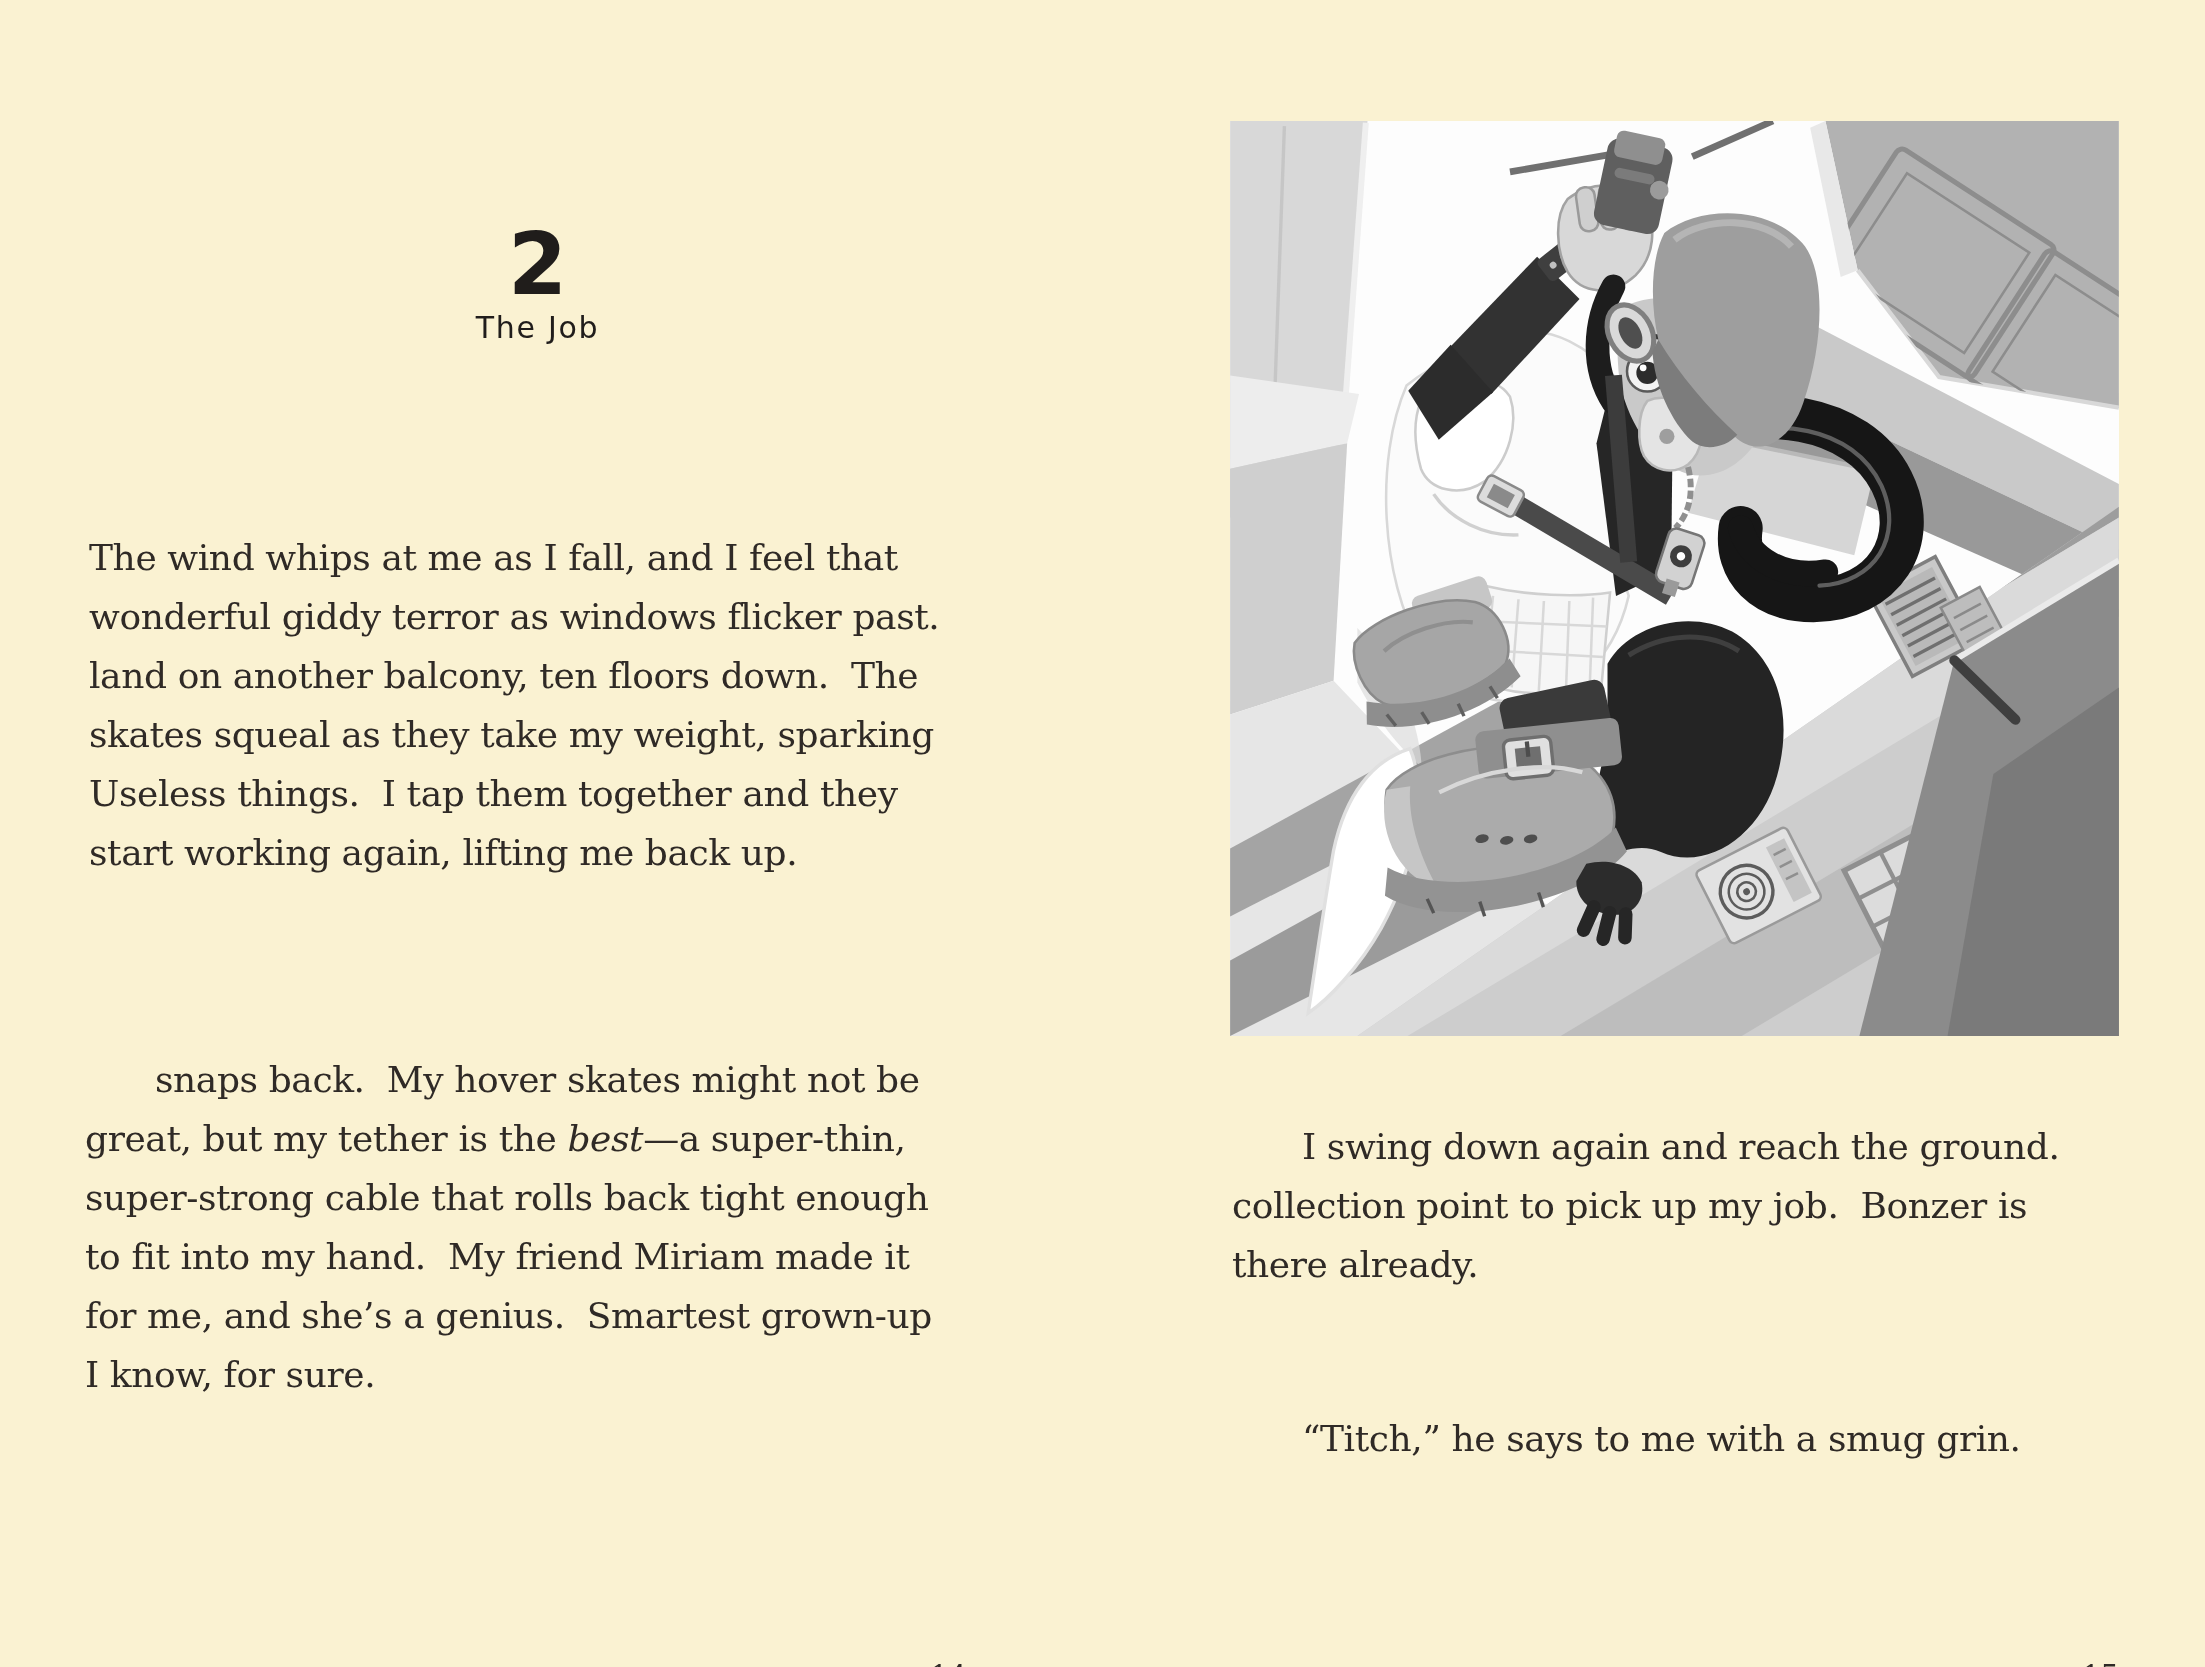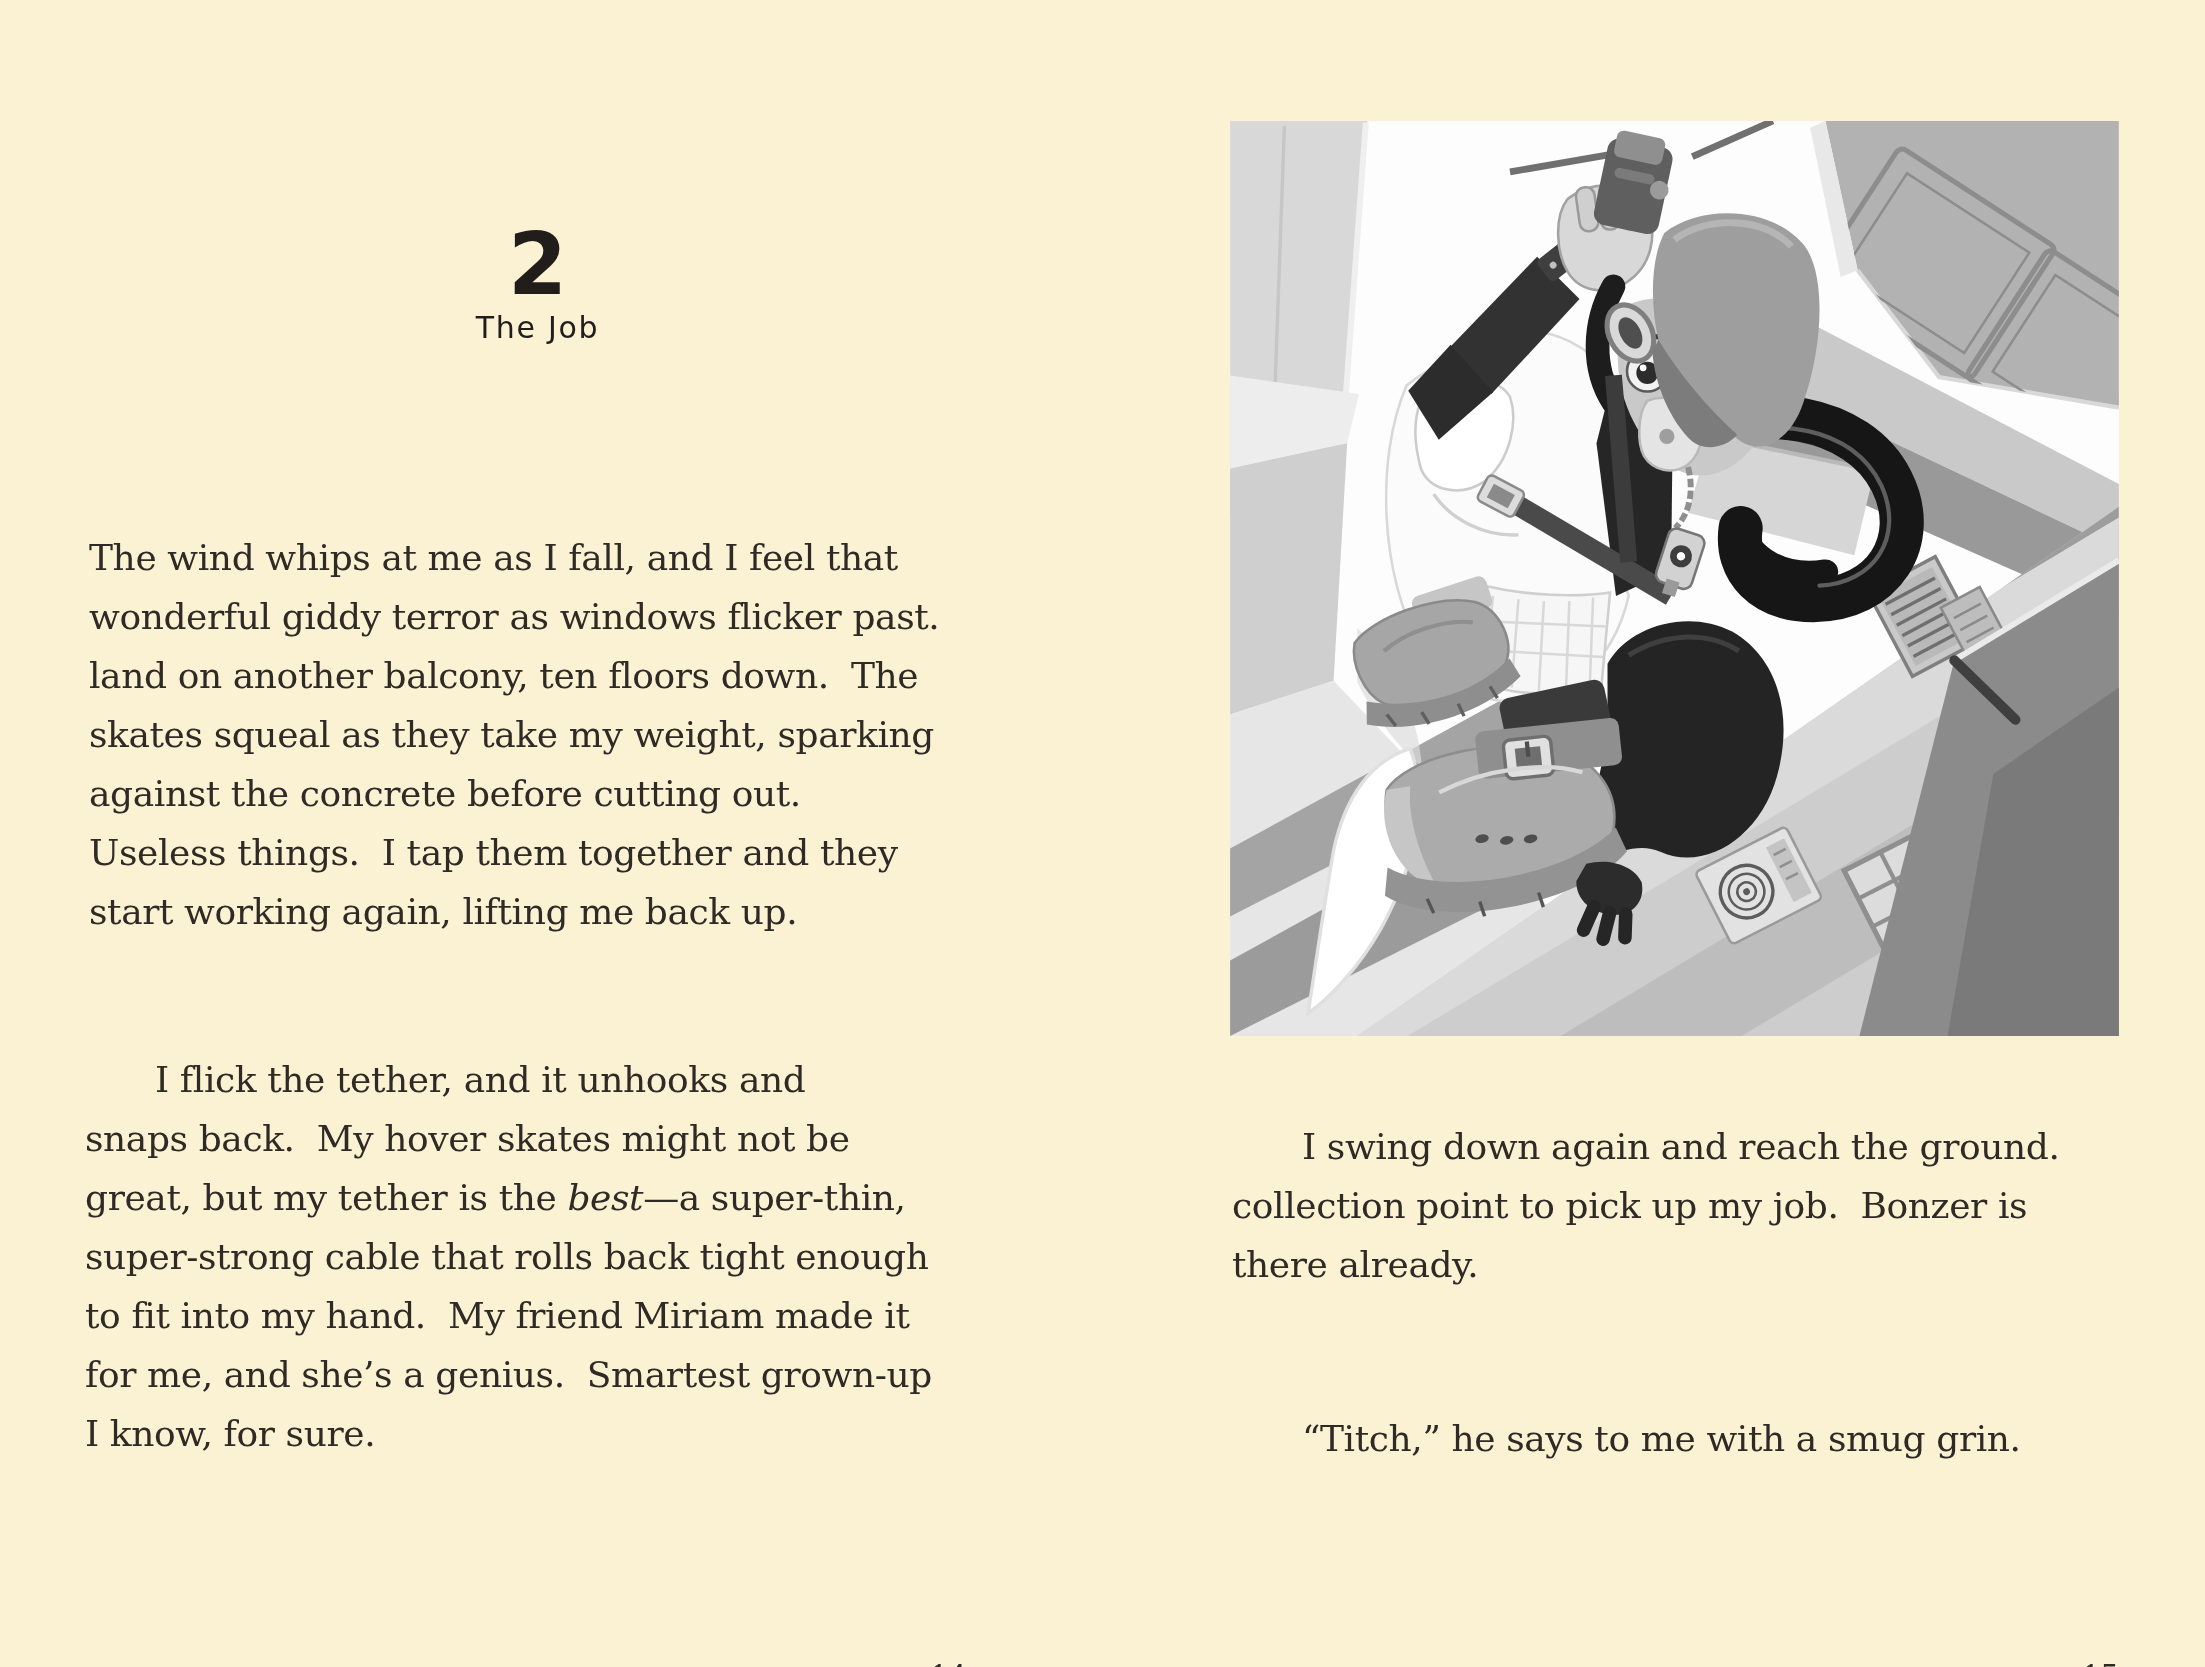--- a/index.html
+++ b/index.html
@@ -52,26 +52,24 @@
 <body>
 
 <div id="chapter-number">2</div>
 <div id="chapter-title">The Job</div>
 
 <div id="para-l1" class="para">
     <div class="line">The wind whips at me as I fall, and I feel that</div>
     <div class="line">wonderful giddy terror as windows flicker past.</div>
     <div class="line">land on another balcony, ten floors down.  The</div>
     <div class="line">skates squeal as they take my weight, sparking</div>
-    <div class="line">against the concrete before cutting out.</div>
     <div class="line">Useless things.  I tap them together and they</div>
     <div class="line">start working again, lifting me back up.</div>
   </div>
 <div id="para-l2" class="para indent">
-    <div class="line">I flick the tether, and it unhooks and</div>
     <div class="line">snaps back.  My hover skates might not be</div>
     <div class="line">great, but my tether is the <em>best</em>—a super-thin,</div>
     <div class="line">super-strong cable that rolls back tight enough</div>
     <div class="line">to fit into my hand.  My friend Miriam made it</div>
     <div class="line">for me, and she’s a genius.  Smartest grown-up</div>
     <div class="line">I know, for sure.</div>
   </div>
 
 <div id="pagenum-left" class="pagenum">14</div>
 

